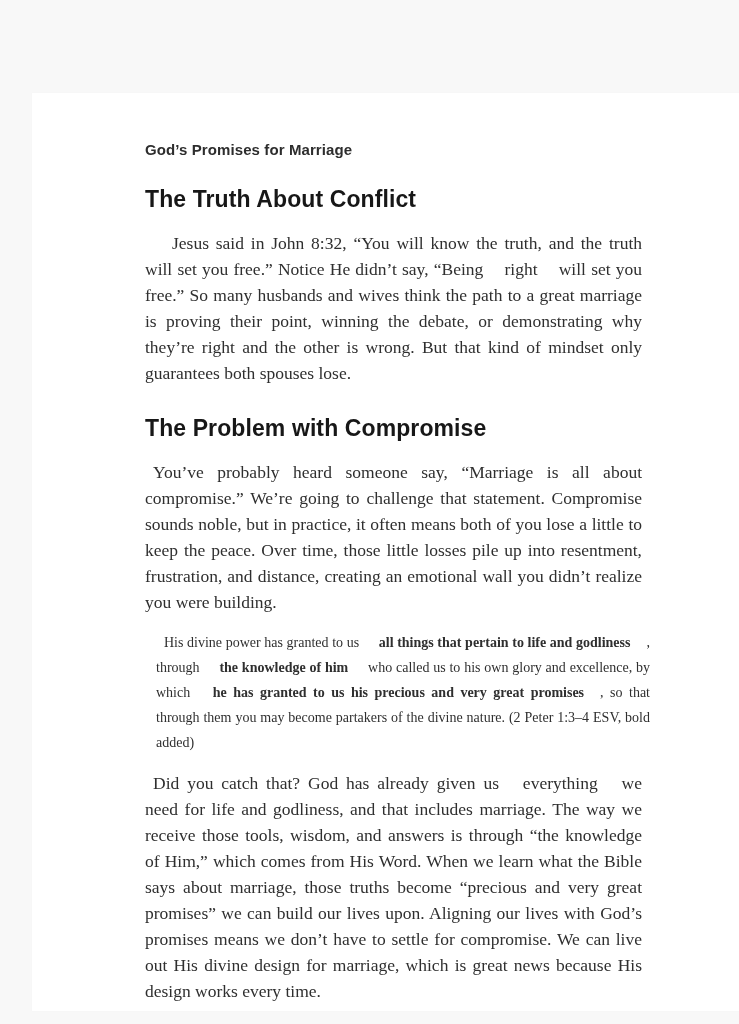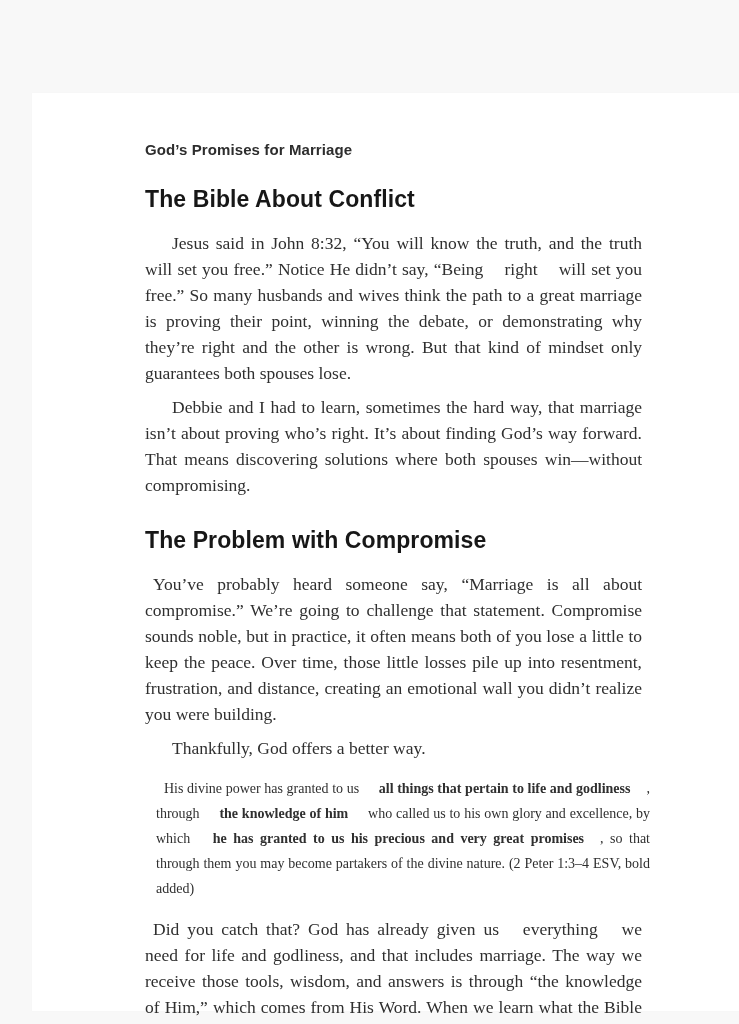--- a/index.html
+++ b/index.html
@@ -63,32 +63,30 @@
 </head>
 <body>
 
 <div class="canvas">
   <div class="letterbox-top"></div>
 
   <div class="page">
 
     <div class="running-header">God’s Promises for Marriage</div>
 
-    <h1 class="section-title first">The Bible About Conflict</h1>
+    <h1 class="section-title first">The Truth About Conflict</h1>
 
 
     <p class="para indent"><span>Jesus said in John 8:32, “You will know the truth, and the truth will set you free.” Notice He didn’t say, “Being </span><span class="italic">right</span><span> will set you free.” So many husbands and wives think the path to a great marriage is proving their point, winning the debate, or demonstrating why they’re right and the other is wrong. But that kind of mindset only guarantees both spouses lose.</span></p>
 
-    <p class="para indent"><span>Debbie and I had to learn, sometimes the hard way, that marriage isn’t about proving who’s right. It’s about finding God’s way forward. That means discovering solutions where both spouses win—without compromising.</span></p>
 
     <h1 class="section-title second">The Problem with Compromise</h1>
 
     <p class="para"><span>You’ve probably heard someone say, “Marriage is all about compromise.” We’re going to challenge that statement. Compromise sounds noble, but in practice, it often means both of you lose a little to keep the peace. Over time, those little losses pile up into resentment, frustration, and distance, creating an emotional wall you didn’t realize you were building.</span></p>
 
-    <p class="para indent"><span>Thankfully, God offers a better way.</span></p>
 
     <blockquote class="scripture"><span>His divine power has granted to us </span><span class="bold">all things that pertain to life and godliness</span><span>, through </span><span class="bold">the knowledge of him</span><span> who called us to his own glory and excellence, by which </span><span class="bold">he has granted to us his precious and very great promises</span><span>, so that through them you may become partakers of the divine nature. (2 Peter 1:3–4 ESV, bold added)</span></blockquote>
 
     <p class="para"><span>Did you catch that? God has already given us </span><span class="italic">everything</span><span> we need for life and godliness, and that includes marriage. The way we receive those tools, wisdom, and answers is through “the knowledge of Him,” which comes from His Word. When we learn what the Bible says about marriage, those truths become “precious and very great promises” we can build our lives upon. Aligning our lives with God’s promises means we don’t have to settle for compromise. We can live out His divine design for marriage, which is great news because His design works every time.</span></p>
 
   </div>
 
   <div class="letterbox-bottom"></div>
 </div>
 

